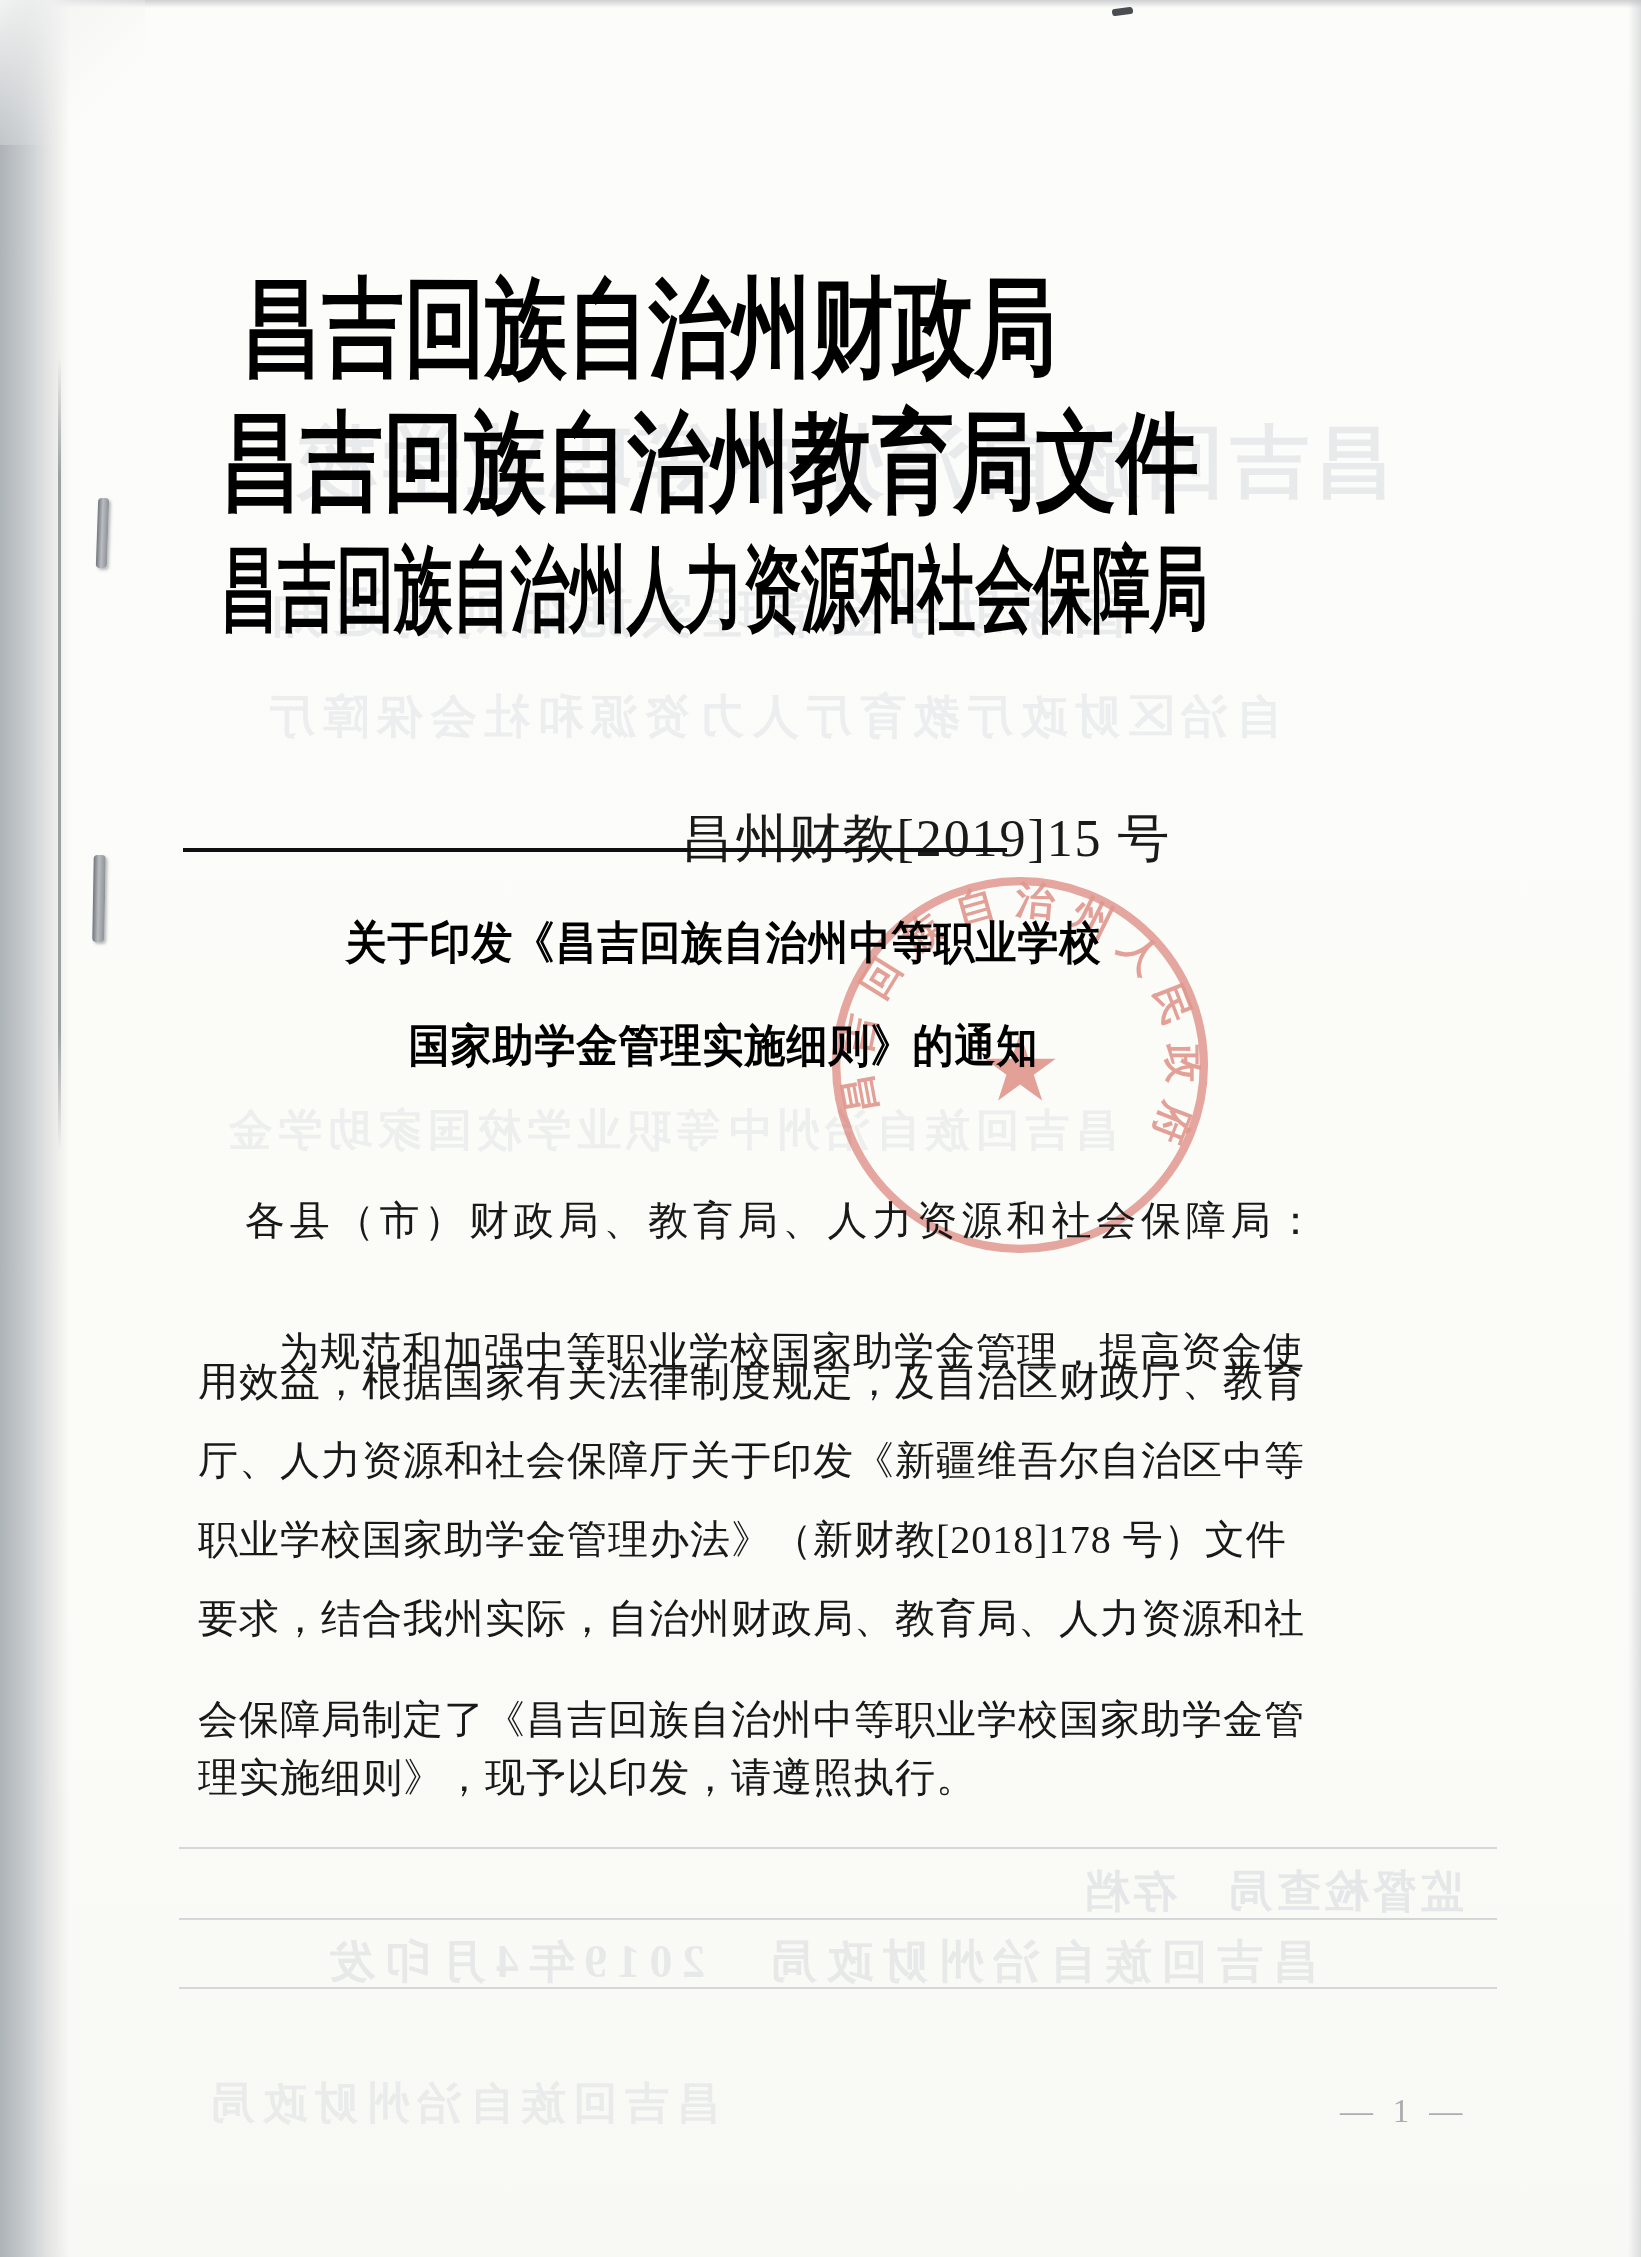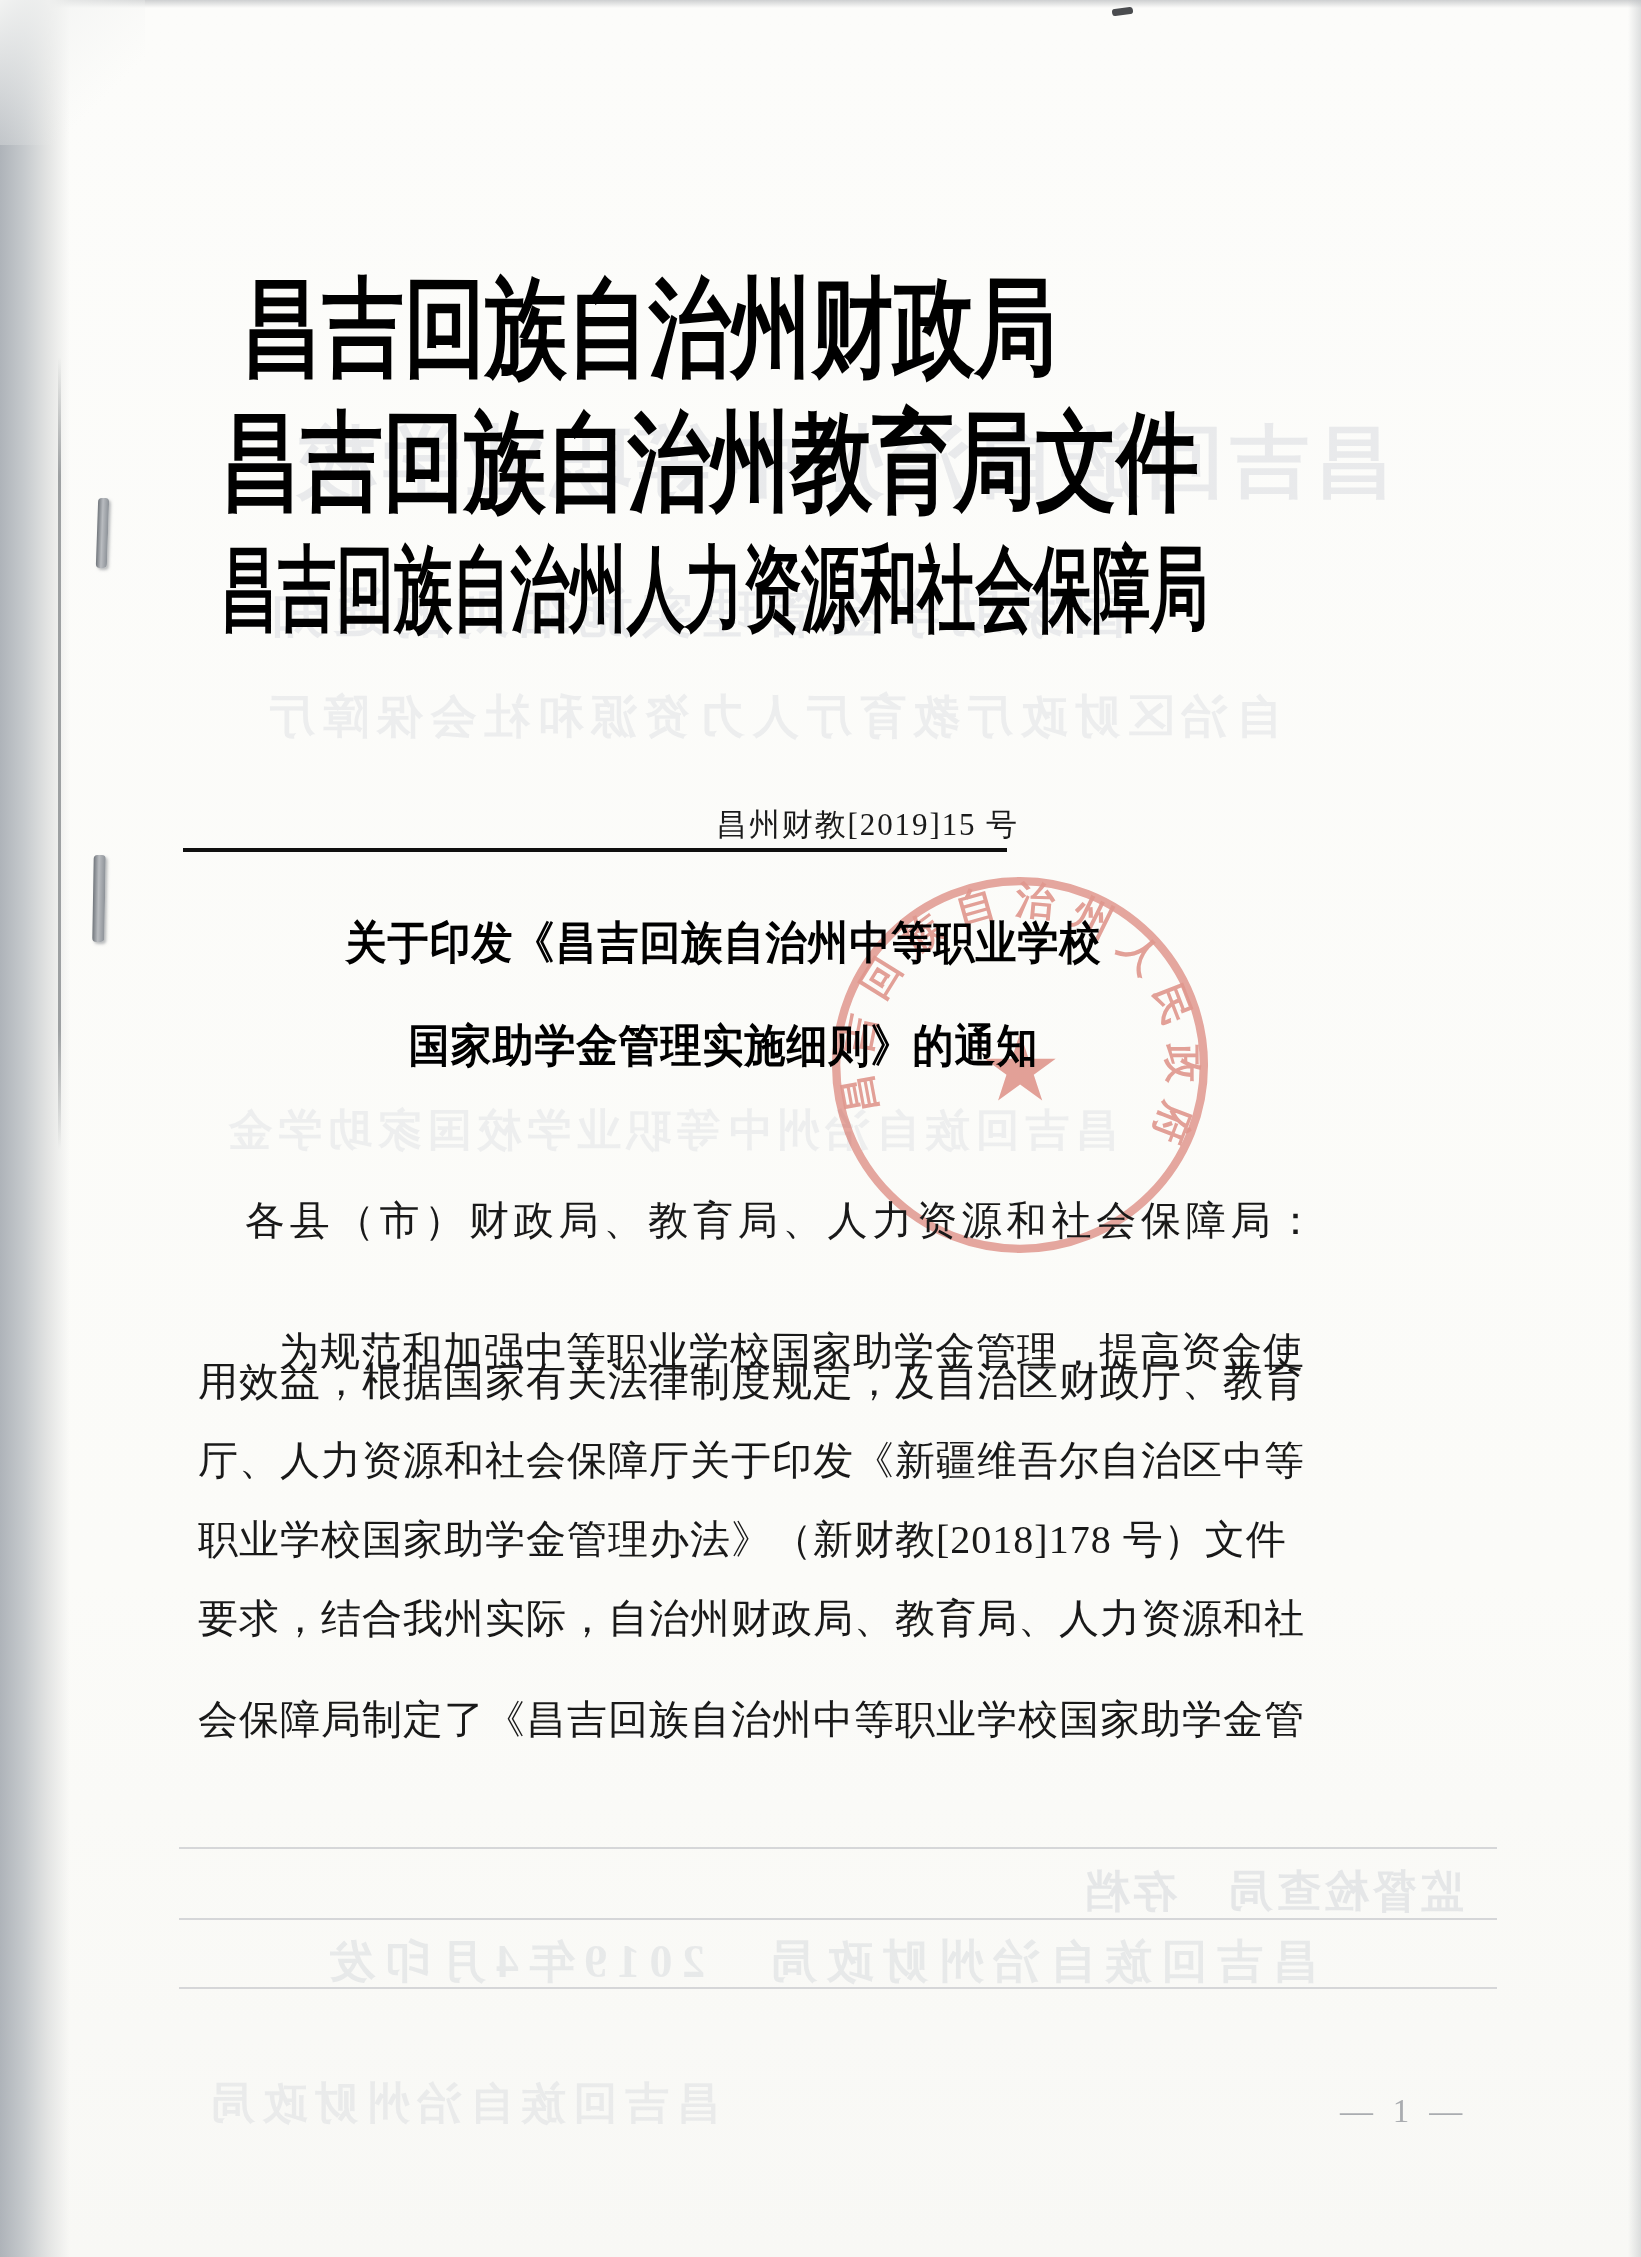--- a/index.html
+++ b/index.html
@@ -68,22 +68,22 @@
   
   .hdr{
     position:absolute;margin:0;z-index:3;color:#000;font-weight:900;
     line-height:1.05;white-space:nowrap;transform-origin:left top;
     font-family:"Liberation Serif","DejaVu Serif",serif;
   }
   .hdr1{left:241px;top:272px;font-size:108px;transform:scaleX(.755);}
   .hdr2{left:220px;top:406px;font-size:108px;transform:scaleX(.755);}
   .hdr3{left:220px;top:541px;font-size:93px;transform:scaleX(.625);}
   .doc-number{
-    position:absolute;left:716px;top:804px;z-index:3;
-    font-size:31px;letter-spacing:1.9px;white-space:nowrap;color:#1a1a1a;
+    position:absolute;left:681px;top:804px;z-index:3;
+    font-size:52px;letter-spacing:1.9px;white-space:nowrap;color:#1a1a1a;
   }
   .rule{
     position:absolute;left:183px;top:848px;width:824px;height:3.9px;z-index:3;
     background:#101010;
   }
   .title{
     position:absolute;left:183px;width:1081px;z-index:3;text-align:center;
     font-size:41px;font-weight:900;letter-spacing:1px;color:#000;
     transform:scaleY(1.1);transform-origin:center top;white-space:nowrap;
   }
@@ -155,17 +155,18 @@
   <div class="title t1">关于印发《昌吉回族自治州中等职业学校</div>
   <div class="title t2">国家助学金管理实施细则》的通知</div>
 
   <div class="salutation">各县（市）财政局、教育局、人力资源和社会保障局：</div>
   <div class="bl bl1">为规范和加强中等职业学校国家助学金管理，提高资金使</div>
   <div class="bl bl2">用效益，根据国家有关法律制度规定，及自治区财政厅、教育</div>
   <div class="bl bl3">厅、人力资源和社会保障厅关于印发《新疆维吾尔自治区中等</div>
   <div class="bl bl4">职业学校国家助学金管理办法》（新财教[2018]178 号）文件</div>
   <div class="bl bl5">要求，结合我州实际，自治州财政局、教育局、人力资源和社</div>
   <div class="bl bl6">会保障局制定了《昌吉回族自治州中等职业学校国家助学金管</div>
+  <div class="bl bl7">理实施细则》，现予以印发，请遵照执行。</div>
 
   <div class="page-number">— 1 —</div>
 
 </div>
 
 
 </body></html>

